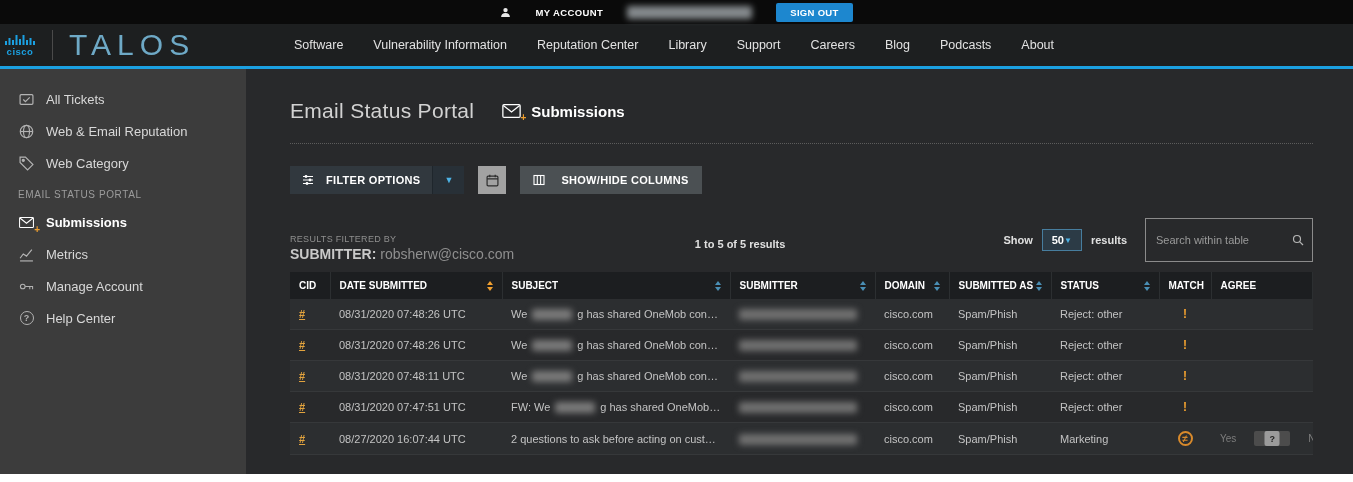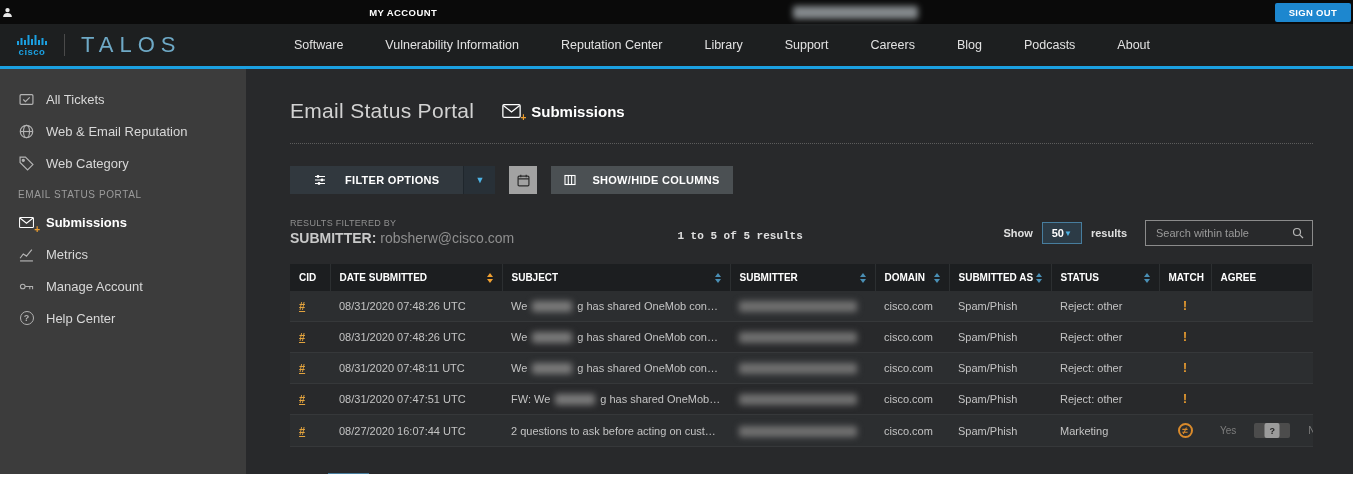--- a/index.html
+++ b/index.html
@@ -1,34 +1,34 @@
 <!DOCTYPE html>
 <html><head>
 <meta charset="utf-8">
 <style>
   * { box-sizing: border-box; }
   body { margin: 0; background: #ffffff; font-family: "Liberation Sans", sans-serif; }
   .app { width: 1353px; height: 474px; background: #28292b; overflow: hidden; display: flex; flex-direction: column; }
 
   
-  .topbar { height: 24px; background: #0a0a0a; display: flex; justify-content: space-between; align-items: center; padding: 0 2px; gap: 24px; flex: 0 0 auto; }
+  .topbar { height: 24px; background: #0a0a0a; display: flex; justify-content: center; align-items: center; padding: 0 2px; gap: 24px; flex: 0 0 auto; }
   .person-icn svg { width: 11px; height: 11px; display: block; }
   .myacct { color: #fff; font-size: 9.5px; font-weight: bold; letter-spacing: .4px; cursor: pointer; }
   .blur { display: inline-block; vertical-align: middle; }
   .blur.acct { width: 125px; height: 13px; background: #9aa0a4; filter: blur(3px); border-radius: 2px; opacity: .85; }
   .signout { background: #1d87cf; color: #fff; border: 0; font-size: 9.5px; font-weight: bold; padding: 4px 14px; border-radius: 2px; letter-spacing: .3px; cursor: pointer; }
 
   
   .header { height: 45px; background: #1d1f20; border-bottom: 3px solid #1ba0e1; display: flex; align-items: center; flex: 0 0 auto; }
-  .brand { display: flex; align-items: center; gap: 16px; padding-left: 16px; width: 234px; cursor: pointer; }
+  .brand { display: flex; align-items: center; gap: 16px; padding-left: 4px; width: 234px; cursor: pointer; }
   .cisco { display: flex; flex-direction: column; align-items: center; color: #1ba0e1; }
   .cisco svg { width: 32px; height: 11px; display: block; }
   .cisco span { font-size: 9.5px; font-weight: bold; letter-spacing: .5px; margin-top: 1px; }
-  .talos { font-size: 22px; letter-spacing: 6px; color: #6ea9c6; padding-left: 16px; border-left: 1px solid #4a4a4a; line-height: 1; text-align: center; }
-  .nav { display: flex; gap: 42px; margin-left: 60px; }
+  .talos { font-size: 30px; letter-spacing: 6px; color: #6ea9c6; padding-left: 16px; border-left: 1px solid #4a4a4a; line-height: 1; text-align: center; }
+  .nav { display: flex; gap: 30px; margin-left: 60px; }
   .nav span { color: #e2e2e2; font-size: 12.5px; cursor: pointer; white-space: nowrap; }
 
   
   .content { flex: 1; display: flex; min-height: 0; }
   .sidebar { width: 246px; background: #3c3c3c; padding-top: 14px; flex: 0 0 auto; }
   .section-label { color: #9c9c9c; font-size: 10px; letter-spacing: .6px; padding: 10px 18px 6px; }
   .side-item { display: flex; align-items: center; gap: 11px; padding: 8px 18px; color: #d8d8d8; font-size: 13px; cursor: pointer; }
   .side-item .icn { width: 17px; height: 16px; color: #b3b3b3; display: grid; place-items: center; position: relative; flex: 0 0 auto; }
   .side-item .icn svg { width: 15px; height: 15px; display: block; }
   .side-item.active { color: #fff; font-weight: bold; }
@@ -41,47 +41,47 @@
   .title-row { display: flex; align-items: center; gap: 28px; }
   h1 { margin: 0; font-size: 21px; font-weight: 400; color: #d2d2d2; letter-spacing: .3px; }
   .subtitle { display: flex; align-items: center; gap: 10px; }
   .env-icn { color: #fff; position: relative; display: inline-grid; place-items: center; }
   .env-icn svg { width: 19px; height: 14px; display: block; }
   .subtitle-text { color: #fff; font-size: 15px; font-weight: bold; }
   .dotted { border-top: 1px dotted #5c5c5c; margin-top: 20px; }
 
   .toolbar { margin-top: 22px; display: flex; align-items: stretch; gap: 14px; }
   .filter-btn { display: flex; align-items: stretch; cursor: pointer; }
-  .fb-main { display: flex; align-items: center; gap: 19px; padding: 8px 24px; background: #31383e; color: #fff; font-size: 11px; font-weight: bold; letter-spacing: .3px; }
+  .fb-main { display: flex; align-items: center; gap: 12px; padding: 8px 12px; background: #31383e; color: #fff; font-size: 11px; font-weight: bold; letter-spacing: .3px; }
   .fb-main svg { width: 12px; height: 12px; }
   .caret-box { display: flex; align-items: center; padding: 0 11px; background: #283037; color: #4db3e6; font-size: 9px; border-left: 1px solid #1f262c; }
   .date-ctl { display: flex; }
   .date-input { background: #1e1e1e; border: 1px solid #5f5f5f; color: #ddd; font-size: 11px; font-weight: bold; padding: 8px 12px; width: 152px; display: flex; align-items: center; letter-spacing: .2px; cursor: text; }
   .cal-btn { background: #a2a2a2; border: 0; width: 28px; display: grid; place-items: center; cursor: pointer; }
   .cal-btn svg { width: 13px; height: 13px; display: block; }
   .cols-btn { background: #4b5053; border: 0; display: flex; align-items: center; gap: 16px; padding: 8px 13px; color: #fff; font-size: 11px; font-weight: bold; letter-spacing: .3px; cursor: pointer; }
   .cols-btn svg { width: 12px; height: 12px; }
 
   .meta-row { margin-top: 24px; position: relative; display: flex; justify-content: space-between; align-items: flex-end; }
   .fs-heading { color: #8f8f8f; font-size: 9px; letter-spacing: .3px; }
   .fs-line { margin-top: 2px; font-size: 14px; }
   .fs-key { color: #c9c9c9; font-weight: bold; }
   .fs-val { color: #8f8f8f; }
   .count { color: #e0e0e0; font-size: 11px; font-weight: bold; }
-  .center-abs { position: absolute; left: 44%; transform: translateX(-50%); bottom: 4px; font-family: Liberation Mono, monospace; }
+  .center-abs { position: absolute; left: 44%; transform: translateX(-50%); bottom: 12px; }
   .meta-right { display: flex; align-items: center; gap: 10px; }
   .show-ctl { display: flex; align-items: center; gap: 9px; color: #e0e0e0; font-size: 11px; font-weight: bold; }
   .select { display: flex; align-items: center; background: #2c3b46; border: 1px solid #477d9e; color: #fff; padding: 4px 9px; font-size: 11px; font-weight: bold; cursor: pointer; }
   .sel-caret { color: #4db3e6; font-size: 8px; }
-  .search { display: flex; align-items: center; border: 1px solid #8b8b8b; padding: 0 8px; margin-left: 8px; height: 26px; width: 168px; }
+  .search { display: flex; align-items: center; border: 1px solid #8b8b8b; padding: 0 8px; margin-left: 8px; height: 44px; width: 168px; }
   .search input { background: transparent; border: 0; outline: none; color: #ddd; font-size: 11px; flex: 1; min-width: 0; font-family: "Liberation Sans", sans-serif; }
   .search input::placeholder { color: #9a9a9a; }
   .search svg { width: 12px; height: 12px; flex: 0 0 auto; }
 
-  table { width: 100%; border-collapse: collapse; margin-top: 18px; table-layout: fixed; }
+  table { width: 100%; border-collapse: collapse; margin-top: 10px; table-layout: fixed; }
   thead th { background: #1c1e20; color: #fff; font-size: 10px; text-align: left; padding: 8px 9px; border-right: 1px solid #2c2f31; white-space: nowrap; overflow: hidden; }
   th .sort { float: right; }
   .sort { display: inline-flex; flex-direction: column; gap: 2px; margin-top: 1px; }
   .sort i { width: 0; height: 0; border-left: 3.5px solid transparent; border-right: 3.5px solid transparent; display: block; }
   .sort i.up { border-bottom: 4px solid #4a8fb5; }
   .sort i.dn { border-top: 4px solid #4a8fb5; }
   .sort.active i.up { border-bottom-color: #f0a030; }
   .sort.active i.dn { border-top-color: #f0a030; }
   tbody td { font-size: 11px; color: #c3c3c3; padding: 8px 9px; border-bottom: 1px solid #36383a; white-space: nowrap; overflow: hidden; text-overflow: ellipsis; }
   tbody tr:nth-child(odd) { background: #2c2e30; }

